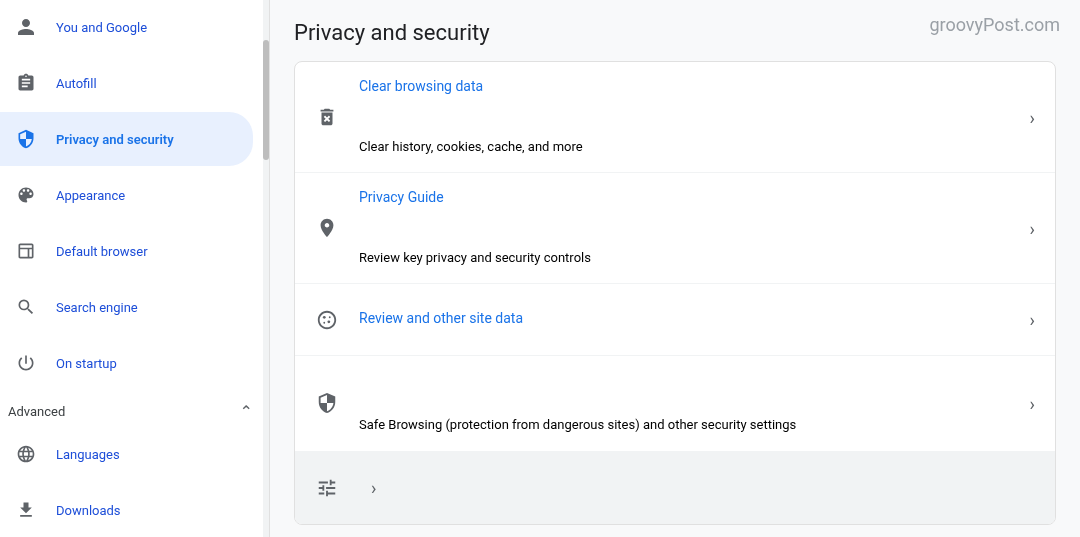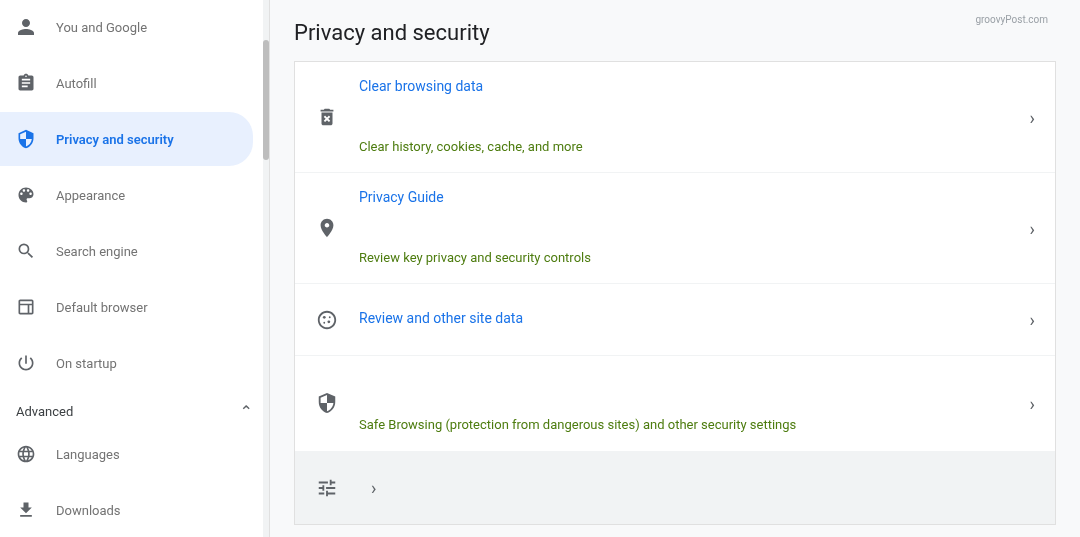--- a/index.html
+++ b/index.html
@@ -52,28 +52,28 @@
       align-items: center;
       justify-content: center;
       flex-shrink: 0;
       color: #5f6368;
     }
     .sidebar-item.active .sidebar-item-icon {
       color: #1a73e8;
     }
     .sidebar-item-label {
       font-size: 13px;
-      color: #737373;
+      color: #1d4ed8;
     }
 
     .sidebar-section-header {
       display: flex;
       align-items: center;
       justify-content: space-between;
-      padding: 10px 16px 6px 16px;
+      padding: 10px 16px 6px 8px;
       font-size: 13px;
       color: #3c4043;
       cursor: pointer;
       gap: 8px;
     }
 
     
     .scrollbar-track {
       position: absolute;
       right: 0;
@@ -104,29 +104,29 @@
     .page-title {
       font-size: 22px;
       font-weight: 400;
       color: #202124;
       margin-bottom: 16px;
     }
 
     .watermark {
       position: absolute;
       top: 14px;
-      right: 32px;
-      font-size: 10px;
+      right: 20px;
+      font-size: 18px;
       color: #9aa0a6;
     }
 
     
     .settings-card {
       background: #fff;
-      border-radius: 0;
+      border-radius: 8px;
       border: 1px solid #e0e0e0;
       overflow: hidden;
       margin-bottom: 0;
     }
 
     .settings-row {
       display: flex;
       align-items: center;
       padding: 16px 20px;
       cursor: pointer;
@@ -158,21 +158,21 @@
 
     .settings-row-title {
       font-size: 14px;
       color: #1a73e8;
       font-weight: 400;
       margin-bottom: 3px;
     }
 
     .settings-row-subtitle {
       font-size: 13px;
-      color: #4d7c0f;
+      color: #000000;
       line-height: 1.4;
       margin-top: 44px;
     }
 
     .settings-row-chevron {
       color: #5f6368;
       font-size: 18px;
       margin-left: 12px;
     }
 
@@ -221,33 +221,33 @@
       <svg width="20" height="20" viewBox="0 0 24 24" fill="currentColor">
         <path d="M12 3c-4.97 0-9 4.03-9 9s4.03 9 9 9c.83 0 1.5-.67 1.5-1.5 0-.39-.15-.74-.39-1.01-.23-.26-.38-.61-.38-.99 0-.83.67-1.5 1.5-1.5H16c2.76 0 5-2.24 5-5 0-4.42-4.03-8-9-8zm-5.5 9c-.83 0-1.5-.67-1.5-1.5S5.67 9 6.5 9 8 9.67 8 10.5 7.33 12 6.5 12zm3-4C8.67 8 8 7.33 8 6.5S8.67 5 9.5 5s1.5.67 1.5 1.5S10.33 8 9.5 8zm5 0c-.83 0-1.5-.67-1.5-1.5S13.67 5 14.5 5s1.5.67 1.5 1.5S15.33 8 14.5 8zm3 4c-.83 0-1.5-.67-1.5-1.5S16.67 9 17.5 9s1.5.67 1.5 1.5-.67 1.5-1.5 1.5z"></path>
       </svg>
     </div>
     <span class="sidebar-item-label">Appearance</span>
   </div>
 
   <div class="sidebar-item">
     <div class="sidebar-item-icon">
       <svg width="20" height="20" viewBox="0 0 24 24" fill="currentColor">
+        <path d="M3 5v14c0 1.1.9 2 2 2h14c1.1 0 2-.9 2-2V5c0-1.1-.9-2-2-2H5c-1.1 0-2 .9-2 2zm2 0h14v3H5V5zm0 5h9v9H5v-9zm11 9v-9h3v9h-3z"></path>
+      </svg>
+    </div>
+    <span class="sidebar-item-label">Default browser</span>
+  </div>
+
+  <div class="sidebar-item">
+    <div class="sidebar-item-icon">
+      <svg width="20" height="20" viewBox="0 0 24 24" fill="currentColor">
         <path d="M15.5 14h-.79l-.28-.27A6.471 6.471 0 0 0 16 9.5 6.5 6.5 0 1 0 9.5 16c1.61 0 3.09-.59 4.23-1.57l.27.28v.79l5 4.99L20.49 19l-4.99-5zm-6 0C7.01 14 5 11.99 5 9.5S7.01 5 9.5 5 14 7.01 14 9.5 11.99 14 9.5 14z"></path>
       </svg>
     </div>
     <span class="sidebar-item-label">Search engine</span>
-  </div>
-
-  <div class="sidebar-item">
-    <div class="sidebar-item-icon">
-      <svg width="20" height="20" viewBox="0 0 24 24" fill="currentColor">
-        <path d="M3 5v14c0 1.1.9 2 2 2h14c1.1 0 2-.9 2-2V5c0-1.1-.9-2-2-2H5c-1.1 0-2 .9-2 2zm2 0h14v3H5V5zm0 5h9v9H5v-9zm11 9v-9h3v9h-3z"></path>
-      </svg>
-    </div>
-    <span class="sidebar-item-label">Default browser</span>
   </div>
 
   <div class="sidebar-item">
     <div class="sidebar-item-icon">
       <svg width="20" height="20" viewBox="0 0 24 24" fill="currentColor">
         <path d="M13 3h-2v10h2V3zm4.83 2.17l-1.42 1.42C17.99 7.86 19 9.81 19 12c0 3.87-3.13 7-7 7s-7-3.13-7-7c0-2.19 1.01-4.14 2.58-5.42L6.17 5.17C4.23 6.82 3 9.26 3 12c0 4.97 4.03 9 9 9s9-4.03 9-9c0-2.74-1.23-5.18-3.17-6.83z"></path>
       </svg>
     </div>
     <span class="sidebar-item-label">On startup</span>
   </div>

